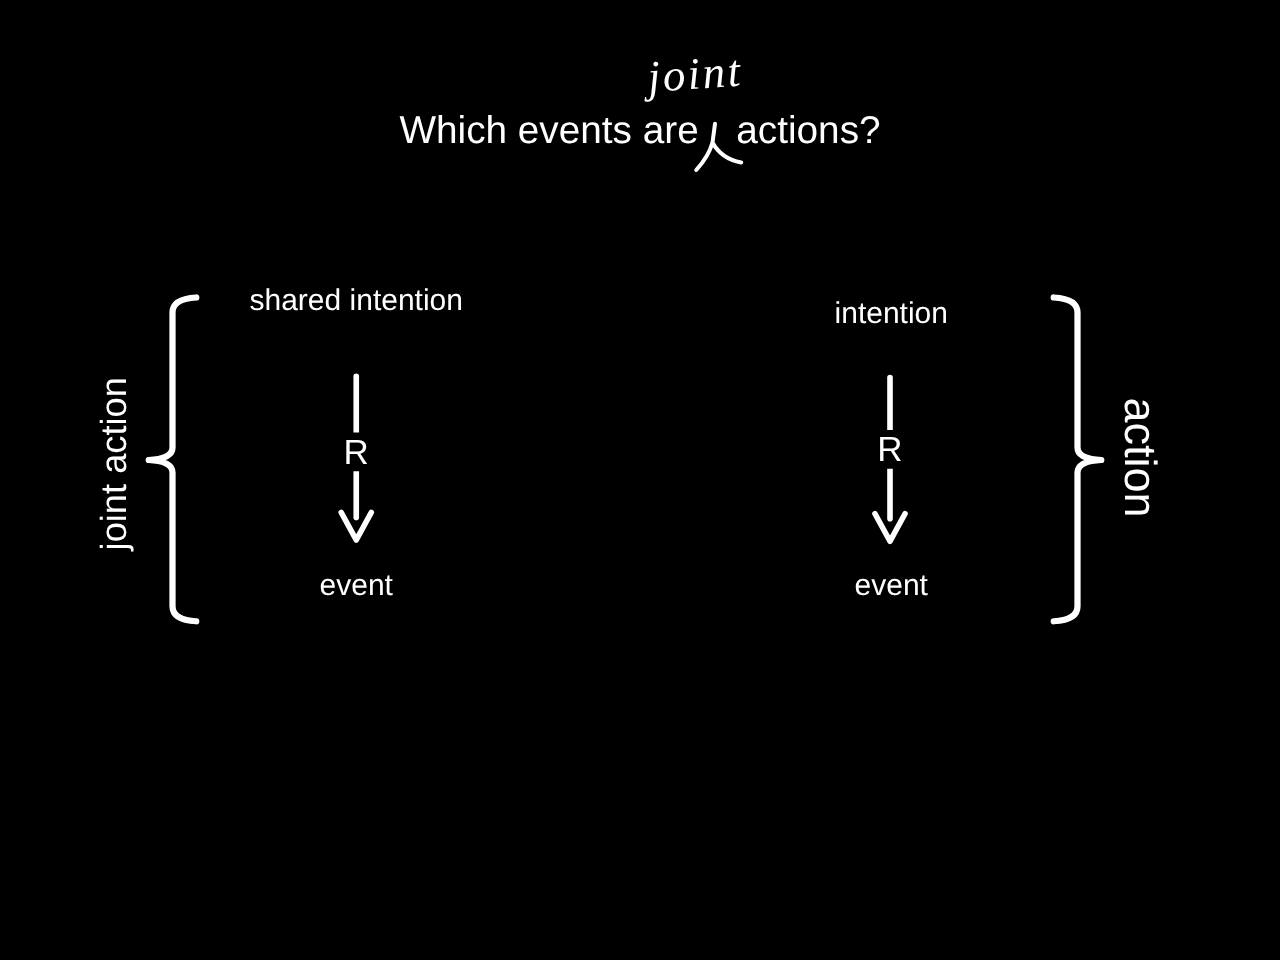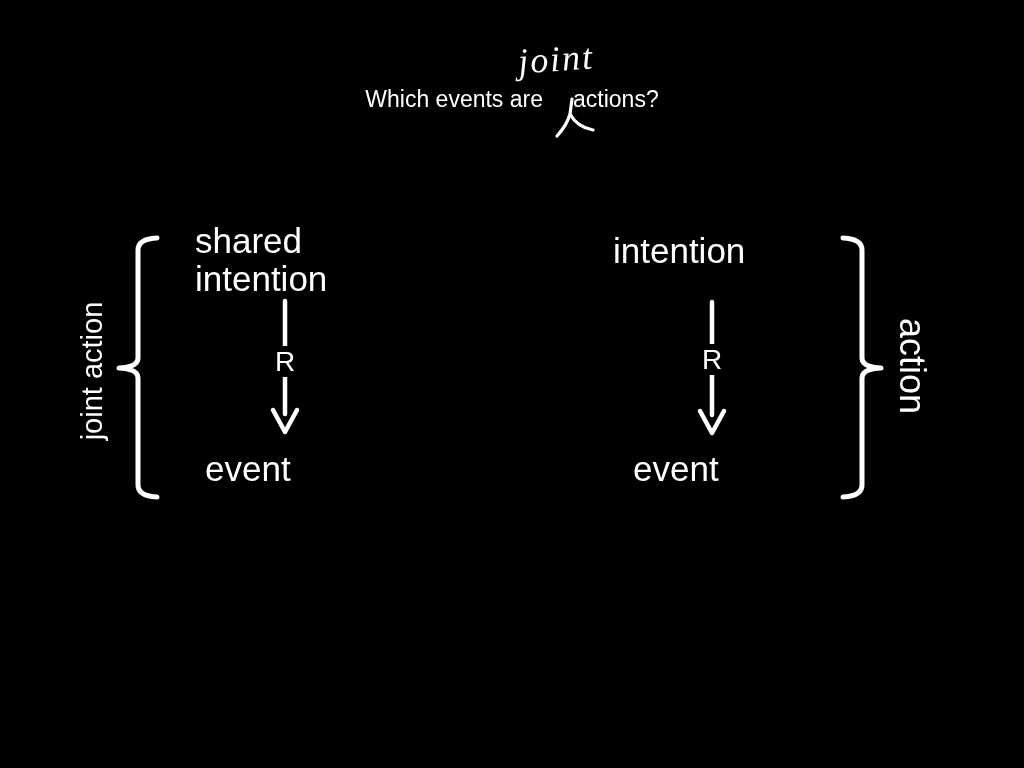--- a/index.html
+++ b/index.html
@@ -15,39 +15,39 @@
     left: 0; top: 0;
     width: 1024px; height: 768px;
     background: #000;
   }
   .abs { position: absolute; }
 
   
   .title-row {
     left: 0; top: 88px; width: 1024px;
     text-align: center;
-    font-size: 23px;
+    font-size: 31px;
     line-height: 1;
     white-space: nowrap;
   }
   .title-gap { display: inline-block; width: 30px; }
   .inserted-word {
     left: 518px; top: 38px;
     font-family: "Liberation Serif", serif;
     font-style: italic;
     font-size: 36px;
     letter-spacing: 2px;
     transform: rotate(-4deg);
   }
 
   
   .node {
-    font-size: 35px;
+    font-size: 24px;
     line-height: 38px;
-    text-align: left;
+    text-align: center;
   }
   .r-wrap {
     width: 44px;
     text-align: center;
     font-size: 28px;
     line-height: 30px;
   }
   .r-label {
     background: #000;
     padding: 0 4px;

